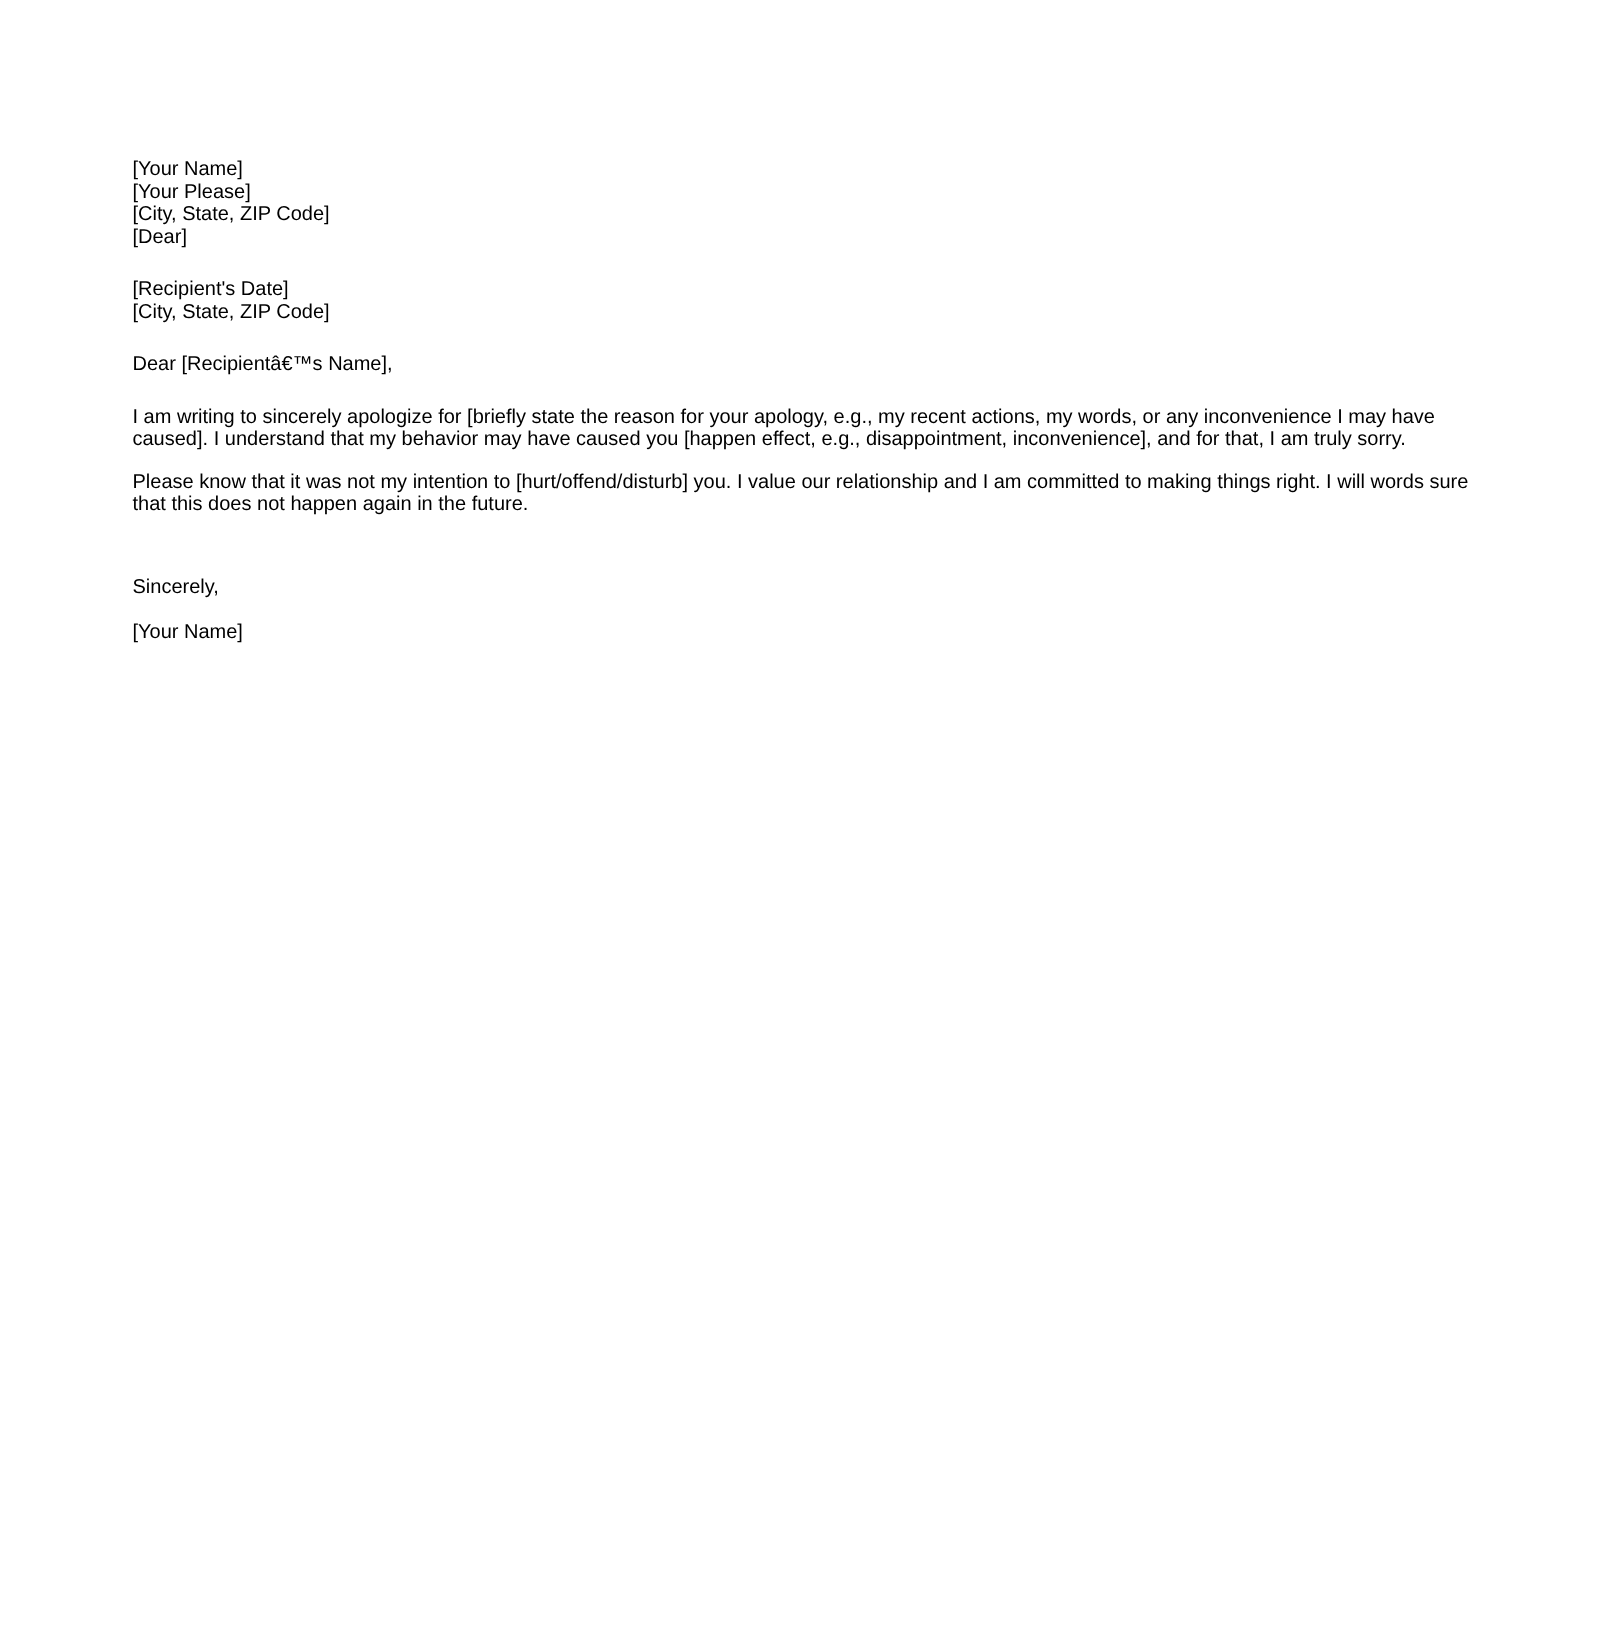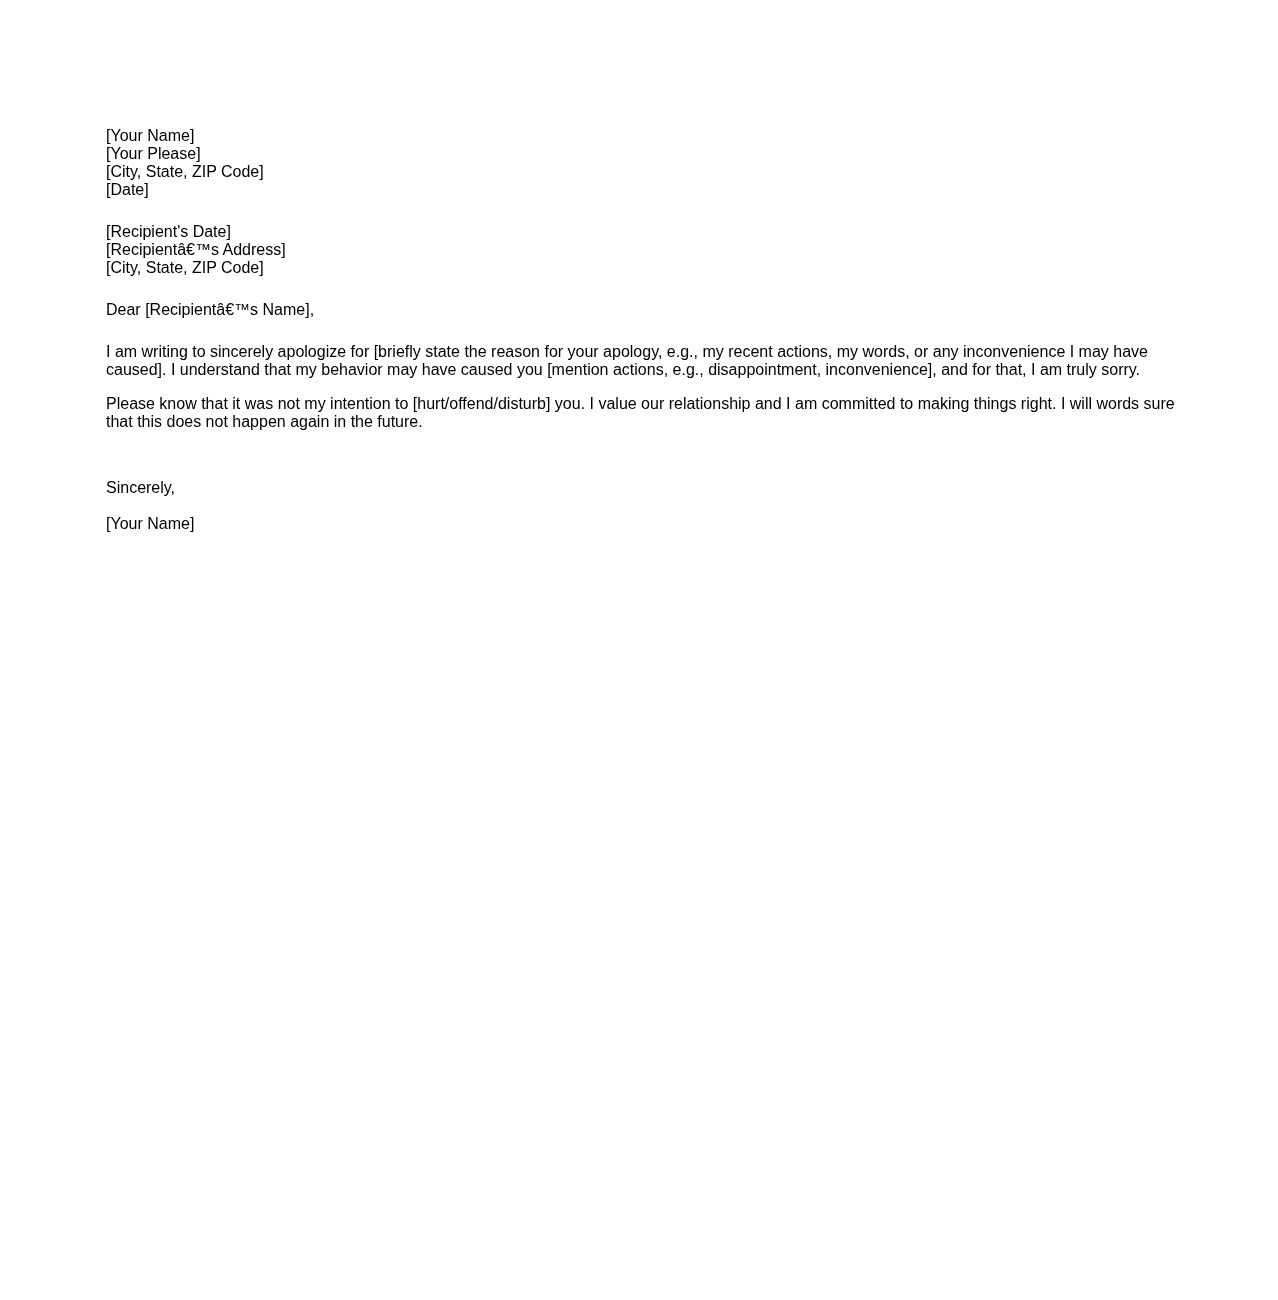--- a/index.html
+++ b/index.html
@@ -19,29 +19,28 @@
   #signature { margin-top: 18px; }
 </style>
 </head>
 <body>
 
 <div class="page">
   <div class="block" id="sender">
     <span class="line">[Your Name]</span>
     <span class="line">[Your Please]</span>
     <span class="line">[City, State, ZIP Code]</span>
-    <span class="line">[Date]</span>
+    <span class="line">[Dear]</span>
   </div>
 
   <div class="block" id="recipient">
     <span class="line">[Recipient's Date]</span>
-    <span class="line">[Recipientâ€™s Address]</span>
     <span class="line">[City, State, ZIP Code]</span>
   </div>
 
   <p class="para" id="salutation">Dear [Recipientâ€™s Name],</p>
 
-  <p class="para" id="p1">I am writing to sincerely apologize for [briefly state the reason for your apology, e.g., my recent actions, my words, or any inconvenience I may have caused]. I understand that my behavior may have caused you [mention actions, e.g., disappointment, inconvenience], and for that, I am truly sorry.</p>
+  <p class="para" id="p1">I am writing to sincerely apologize for [briefly state the reason for your apology, e.g., my recent actions, my words, or any inconvenience I may have caused]. I understand that my behavior may have caused you [happen effect, e.g., disappointment, inconvenience], and for that, I am truly sorry.</p>
   <p class="para" id="p2">Please know that it was not my intention to [hurt/offend/disturb] you. I value our relationship and I am committed to making things right. I will words sure that this does not happen again in the future.</p>
 
   <p class="para" id="closing">Sincerely,</p>
   <p class="para" id="signature">[Your Name]</p>
 </div>
 
 </body></html>

